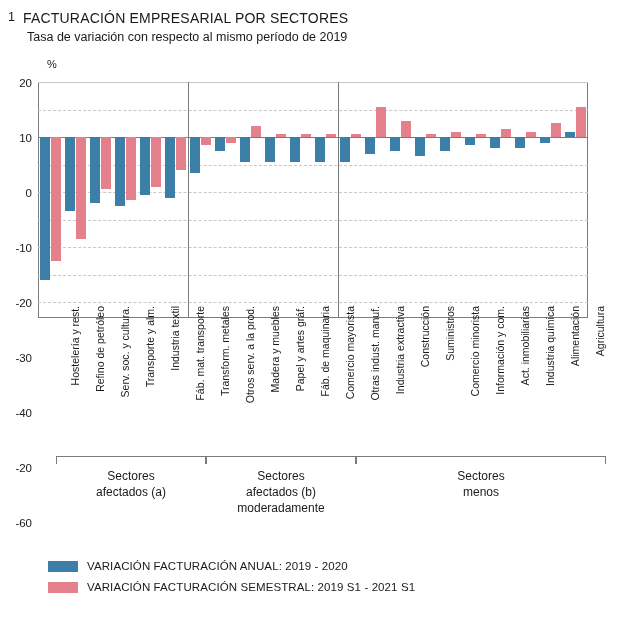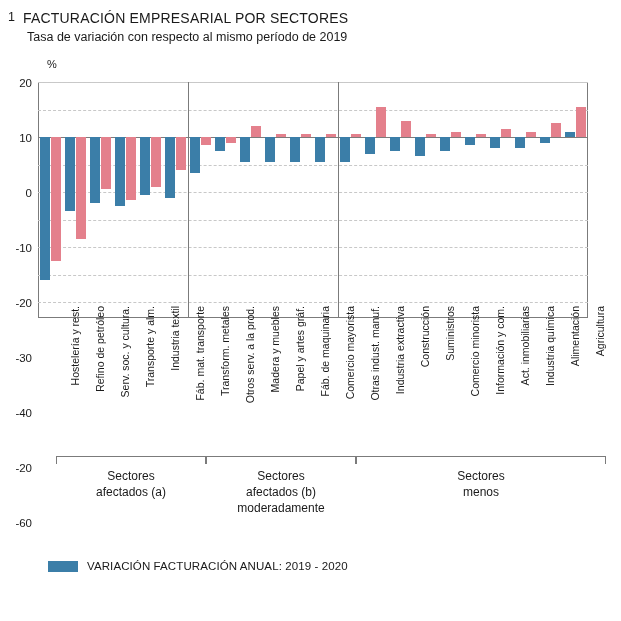--- a/index.html
+++ b/index.html
@@ -338,15 +338,19 @@
           <div>menos</div>
         </div>
       </div>
     </div>
 
   <div class="legend">
     <div class="leg-row">
       <span class="swatch" style="background:#3b7ea8"></span>
       <span class="leg-text">VARIACIÓN FACTURACIÓN ANUAL: 2019 - 2020</span>
     </div>
+    <div class="leg-row">
+      <span class="swatch" style="background:#e4808c"></span>
+      <span class="leg-text">VARIACIÓN FACTURACIÓN SEMESTRAL: 2019 S1 - 2021 S1</span>
+    </div>
   </div>
 
 </div>
 
 </body></html>

